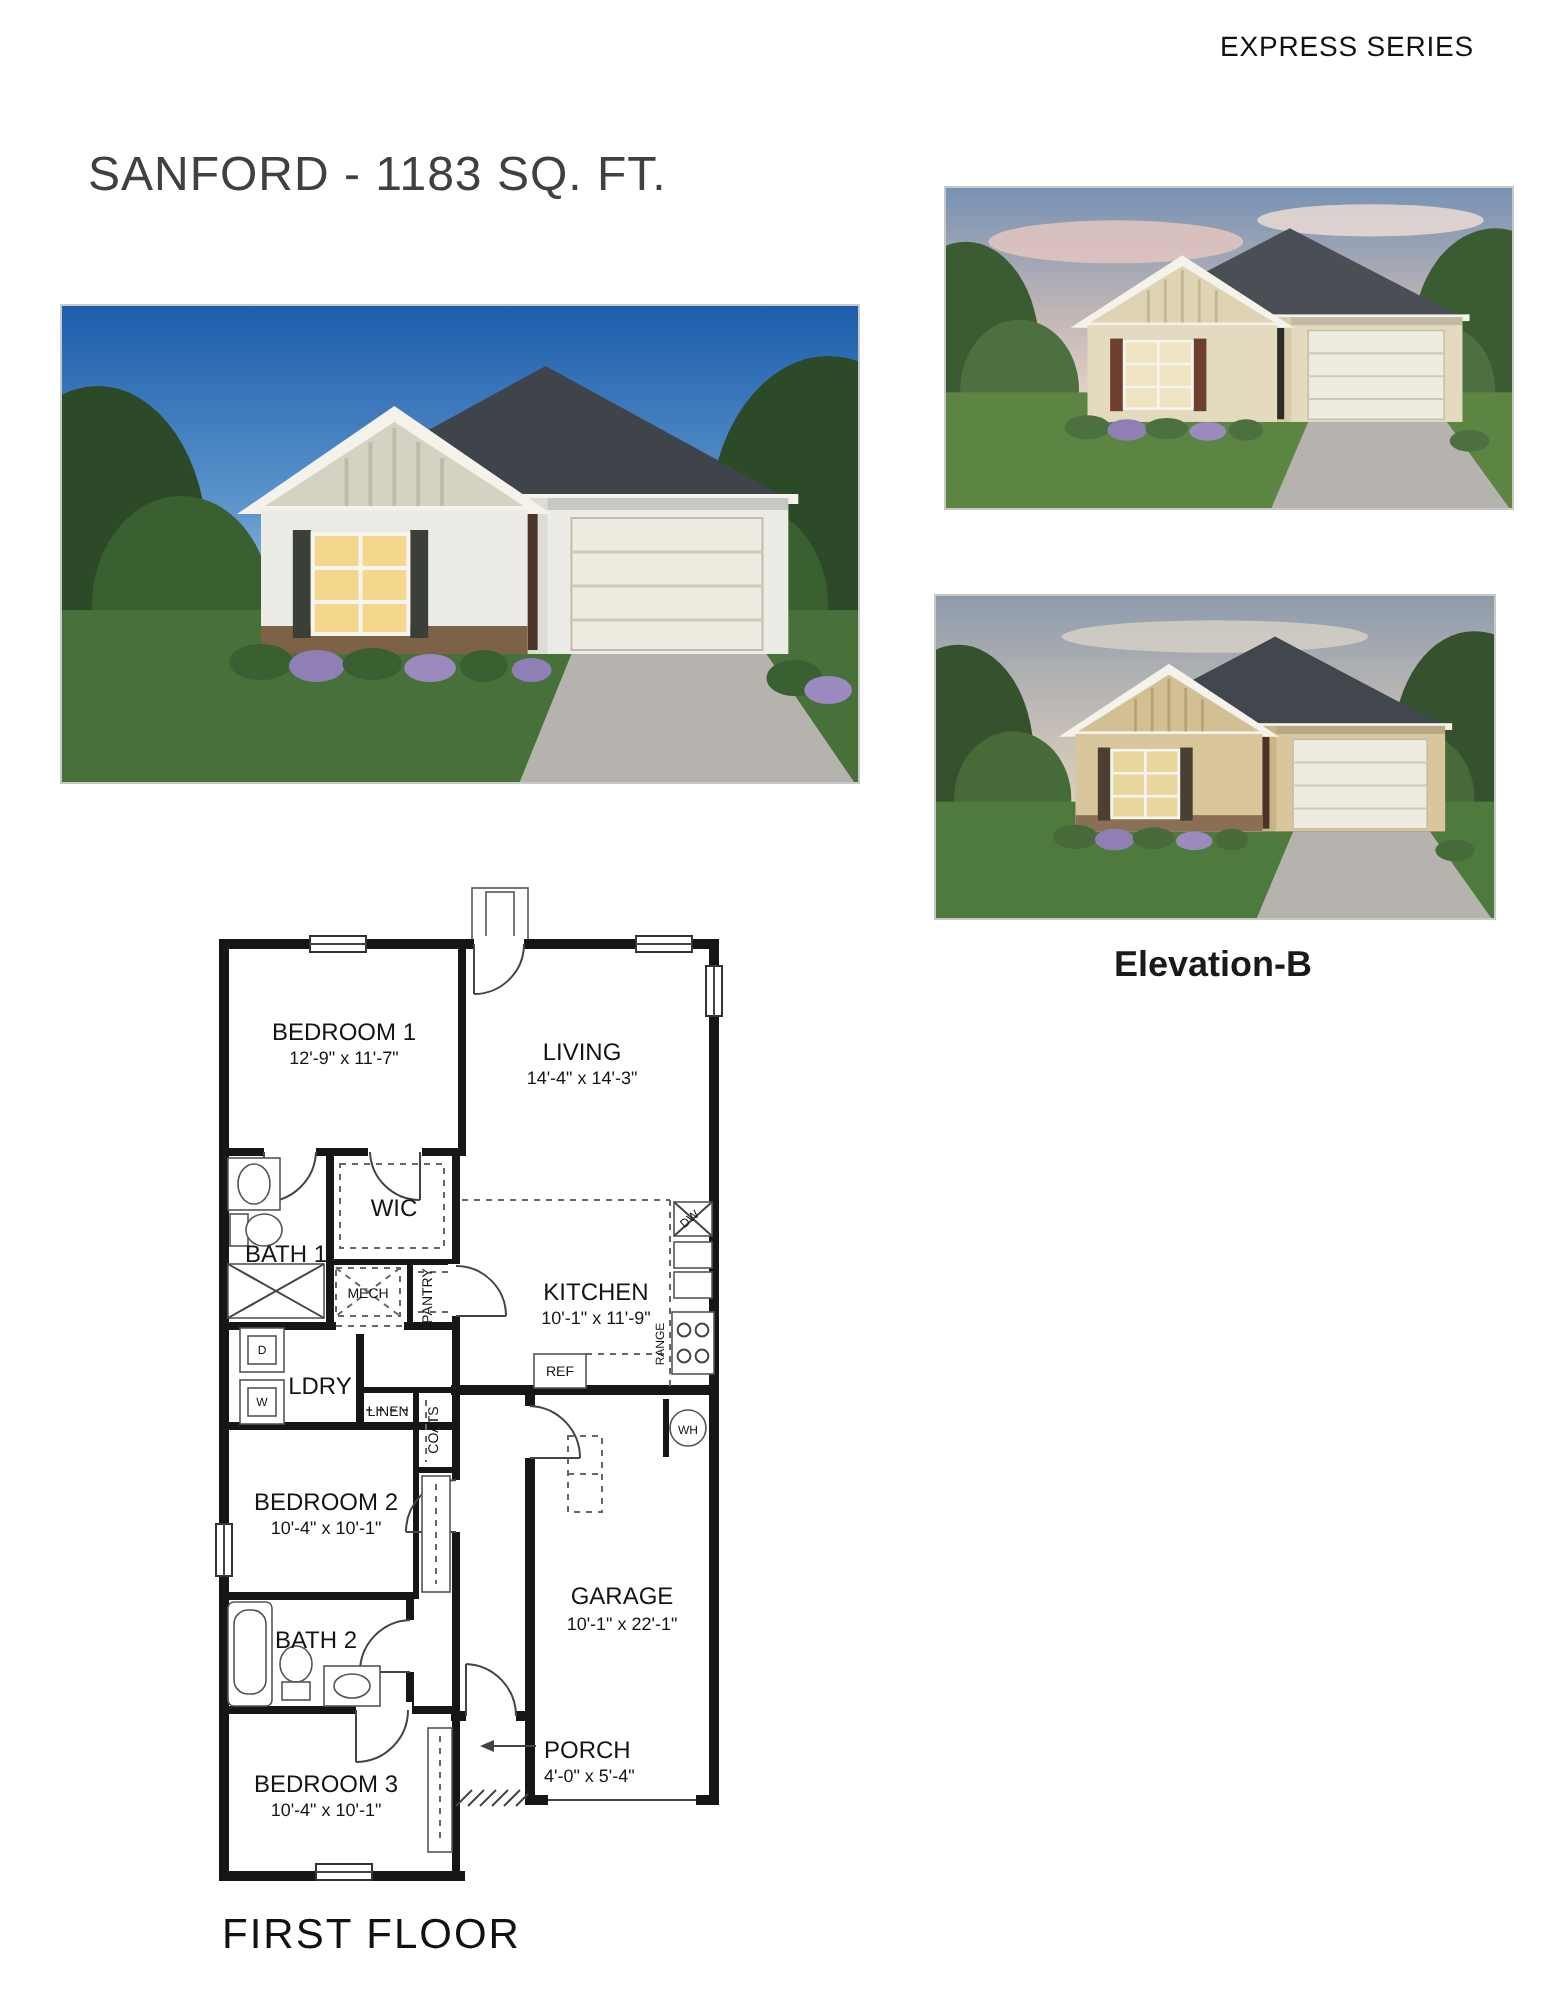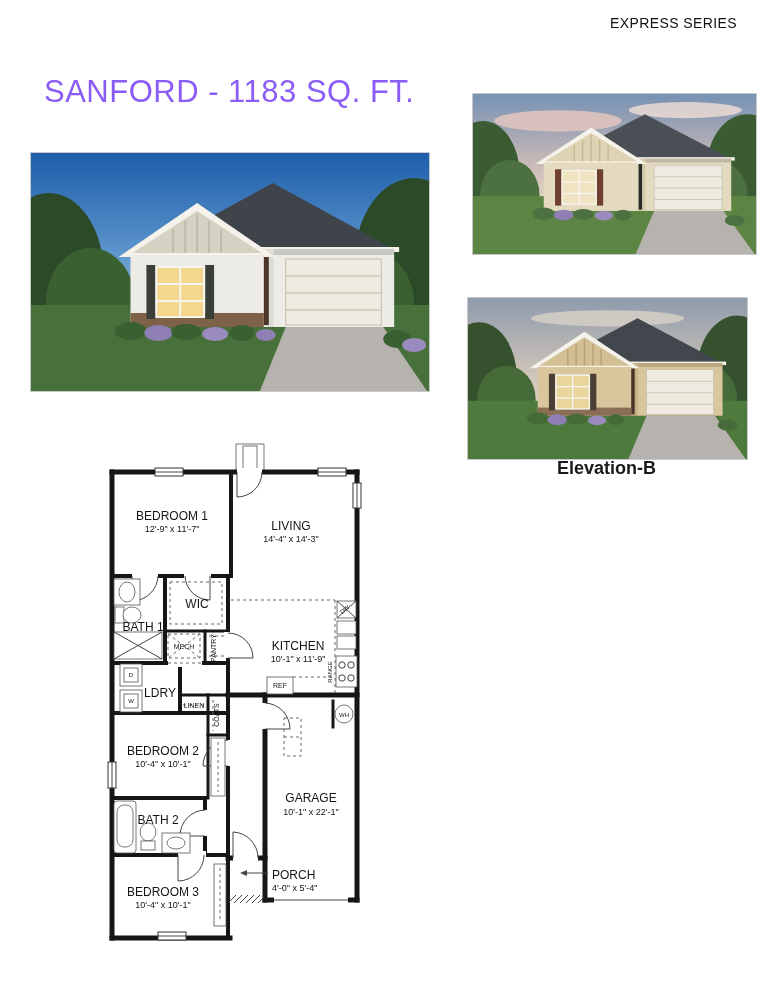--- a/index.html
+++ b/index.html
@@ -1,31 +1,31 @@
 <!DOCTYPE html>
 <html><head>
 <meta charset="utf-8">
 <style>
   html,body{margin:0;padding:0;background:#ffffff;}
   #page{position:relative;width:779px;height:1008px;background:#ffffff;overflow:hidden;
         font-family:"Liberation Sans",sans-serif;color:#111;border-radius:24px;}
 
   .series{position:absolute;top:15px;right:42px;font-size:14px;letter-spacing:.4px;color:#111;}
-  .title{position:absolute;left:44px;top:74px;font-size:31px;font-weight:500;color:#8b5cf6;letter-spacing:.5px;}
+  .title{position:absolute;left:44px;top:74px;font-size:24px;font-weight:500;color:#404040;letter-spacing:.5px;}
 
   .photo{position:absolute;border:1px solid #c8c8c8;overflow:hidden;}
   .photo svg{display:block;width:100%;height:100%;}
   #photo-c{left:30px;top:152px;width:398px;height:238px;}
   #photo-a{left:472px;top:93px;width:283px;height:160px;}
   #photo-b{left:467px;top:297px;width:279px;height:161px;}
 
   .elev-label{position:absolute;font-size:18px;font-weight:bold;color:#1a1a1a;text-align:center;}
   #label-c{left:100px;top:402px;width:250px;}
   #label-a{left:472px;top:266px;width:283px;}
-  #label-b{left:467px;top:458px;width:279px;}
+  #label-b{left:467px;top:472px;width:279px;}
 
   #plan{position:absolute;left:100px;top:440px;width:270px;height:550px;}
   .caption{position:absolute;left:111px;top:956px;font-size:21px;letter-spacing:1px;color:#111;}
 
   
   .w5{stroke:#161616;stroke-width:5;fill:none;stroke-linecap:square;}
   .w4{stroke:#161616;stroke-width:4;fill:none;stroke-linecap:square;}
   .w3{stroke:#161616;stroke-width:3;fill:none;stroke-linecap:square;}
   .thin{stroke:#444;stroke-width:1;fill:none;}
   .thin2{stroke:#555;stroke-width:.8;fill:#fff;}
@@ -434,13 +434,14 @@
       <text class="sml" x="219" y="715" text-anchor="middle" transform="rotate(-90 219,715)">COATS</text>
       <text class="sml" x="280" y="688" text-anchor="middle">REF</text>
       <text class="tny" x="332" y="672" text-anchor="middle" transform="rotate(-90 332,672)">RANGE</text>
       <text class="tny" x="346" y="611" text-anchor="middle" transform="rotate(-40 346,611)">DW</text>
       <text class="tny" x="344" y="717" text-anchor="middle">WH</text>
       <text class="tny" x="131" y="677" text-anchor="middle">D</text>
       <text class="tny" x="131" y="703" text-anchor="middle">W</text>
     </g>
   </svg>
 
+  <div class="caption">FIRST FLOOR</div>
 </div>
 
 </body></html>

